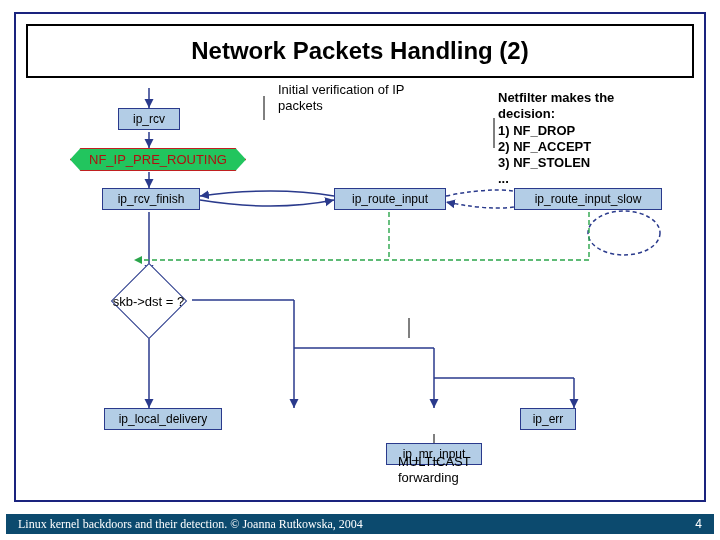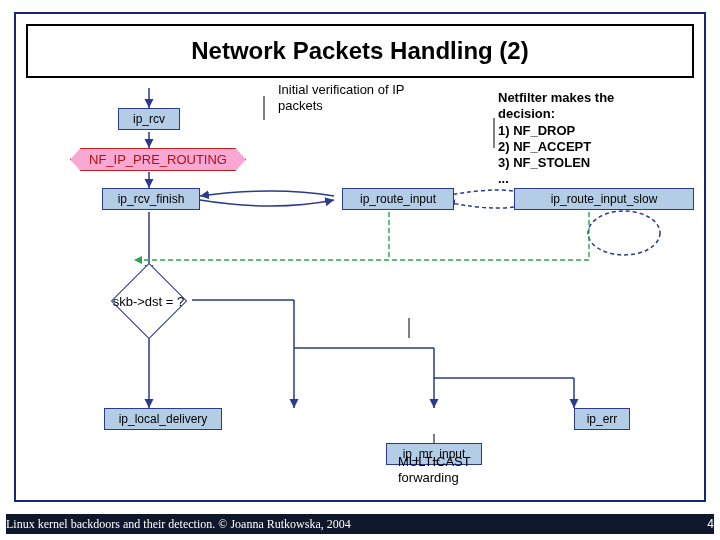--- a/index.html
+++ b/index.html
@@ -1,25 +1,25 @@
 <!DOCTYPE html>
 <html><head>
 <meta charset="utf-8">
 <style>
   * { box-sizing: border-box; margin: 0; padding: 0; }
   body { width: 720px; height: 540px; font-family: Arial, sans-serif; background: #fff; position: relative; overflow: hidden; }
   .frame { position: absolute; left: 14px; top: 12px; width: 692px; height: 490px; border: 2px solid #1a237e; }
   .title { position: absolute; left: 26px; top: 24px; width: 668px; height: 54px; background: #fff; border: 2px solid #000; display: flex; align-items: center; justify-content: center; font-size: 24px; font-weight: bold; }
   .diagram { position: absolute; left: 14px; top: 88px; width: 692px; height: 412px; }
   .box { position: absolute; background: #b3cde6; border: 1px solid #2a3a8c; padding: 3px 6px; font-size: 12px; text-align: center; white-space: nowrap; }
-  .hex { position: absolute; background: #f9a8d4; border: 1px solid #c02020; padding: 3px 8px; font-size: 13px; text-align: center; clip-path: polygon(6% 0, 94% 0, 100% 50%, 94% 100%, 6% 100%, 0 50%); color: #b01010; white-space: nowrap; }
+  .hex { position: absolute; background: #22c55e; border: 1px solid #c02020; padding: 3px 8px; font-size: 13px; text-align: center; clip-path: polygon(6% 0, 94% 0, 100% 50%, 94% 100%, 6% 100%, 0 50%); color: #b01010; white-space: nowrap; }
   .diamond { position: absolute; background: #fff; border: 1px solid #2a3a8c; font-size: 13px; display:flex; align-items:center; justify-content:center; transform: rotate(45deg); }
   .diamond span { transform: rotate(-45deg); white-space: nowrap; }
   .note { position: absolute; font-size: 13px; line-height: 1.25; color:#000; }
-  .footer { position: absolute; left: 6px; bottom: 6px; width: 708px; height: 20px; background: #0f172a; color: #fff; font-size: 12px; display:flex; align-items:center; padding: 0 0; font-family: 'Times New Roman', serif; }
+  .footer { position: absolute; left: 6px; bottom: 6px; width: 708px; height: 20px; background: #0c4a6e; color: #fff; font-size: 12px; display:flex; align-items:center; padding: 0 12px; font-family: 'Times New Roman', serif; }
   .footer .num { margin-left: auto; font-family: Arial, sans-serif; }
   svg.lines { position:absolute; left:0; top:0; width:692px; height:412px; pointer-events:none; }
 </style>
 </head>
 <body>
 
 <div class="frame"></div>
 <div class="title">Network Packets Handling (2)</div>
 
 <div class="diagram">
@@ -63,30 +63,30 @@
 
     <line x1="250" y1="8" x2="250" y2="32" stroke="#000" stroke-width="1"></line>
     <line x1="480" y1="30" x2="480" y2="60" stroke="#000" stroke-width="1"></line>
     <line x1="395" y1="230" x2="395" y2="250" stroke="#000" stroke-width="1"></line>
     <line x1="420" y1="346" x2="420" y2="366" stroke="#000" stroke-width="1"></line>
   </svg>
 
   <div class="box" style="left:104px; top:20px; width:62px;">ip_rcv</div>
   <div class="hex" style="left:56px; top:60px; width:176px;">NF_IP_PRE_ROUTING</div>
   <div class="box" style="left:88px; top:100px; width:98px;">ip_rcv_finish</div>
-  <div class="box" style="left:320px; top:100px; width:112px;margin-left:8px;">ip_route_input</div>
-  <div class="box" style="left:500px; top:100px; width:180px;text-align:center;">ip_route_input_slow</div>
+  <div class="box" style="left:320px; top:100px; width:112px;">ip_route_input</div>
+  <div class="box" style="left:500px; top:100px; width:148px;text-align:center;">ip_route_input_slow</div>
 
   <div class="diamond" style="left:108px; top:186px; width:54px; height:54px;">
       <span>skb-&gt;dst = ?</span>
     </div>
 
   <div class="box" style="left:78px; top:320px; width:118px;margin-left:12px;">ip_local_delivery</div>
   <div class="box" style="left:372px; top:320px; width:96px;margin-top:35px;">ip_mr_input</div>
-  <div class="box" style="left:560px; top:320px; width:56px;">ip_err</div>
+  <div class="box" style="left:506px; top:320px; width:56px;">ip_err</div>
 
   <div class="note" style="left:264px; top:-6px; width:160px;">Initial verification of IP packets</div>
   <div class="note" style="left:484px; top:2px; width:170px; white-space:pre-line;font-weight:bold;">Netfilter makes the decision:
 1) NF_DROP
 2) NF_ACCEPT
 3) NF_STOLEN
 ...</div>
   <div class="note" style="left:384px; top:366px; width:100px;">MULTICAST forwarding</div>
 
 </div>

